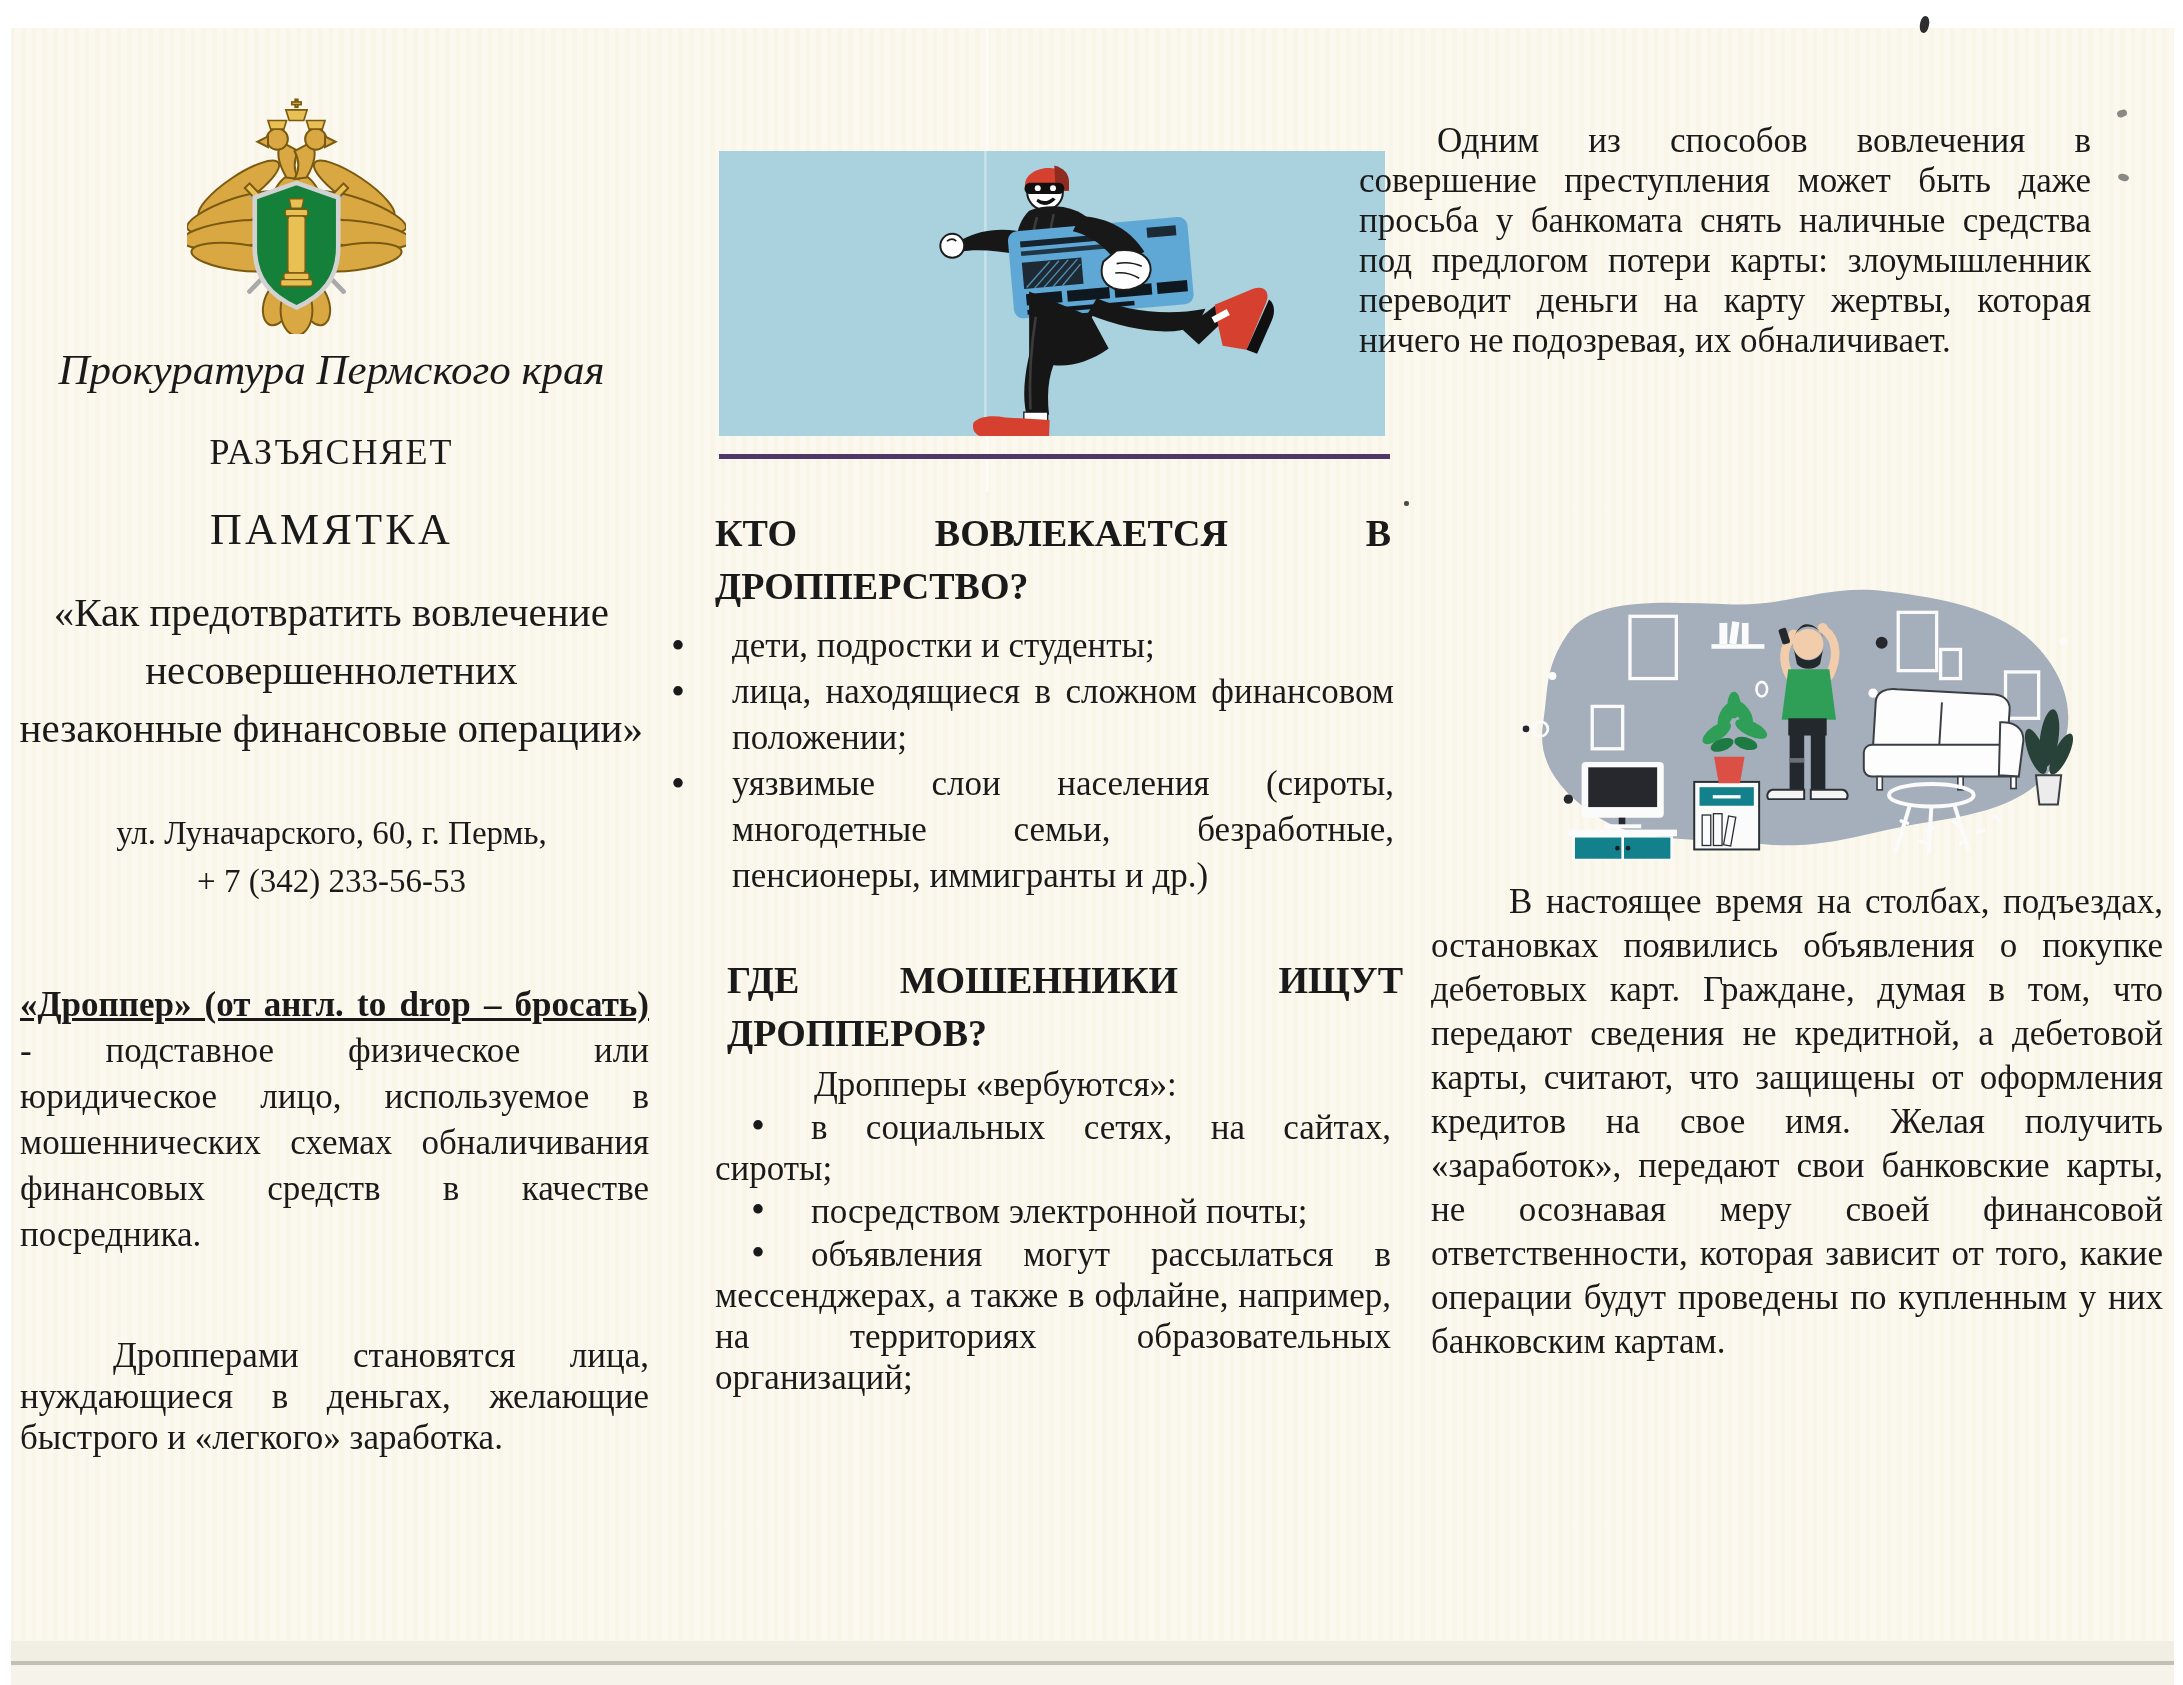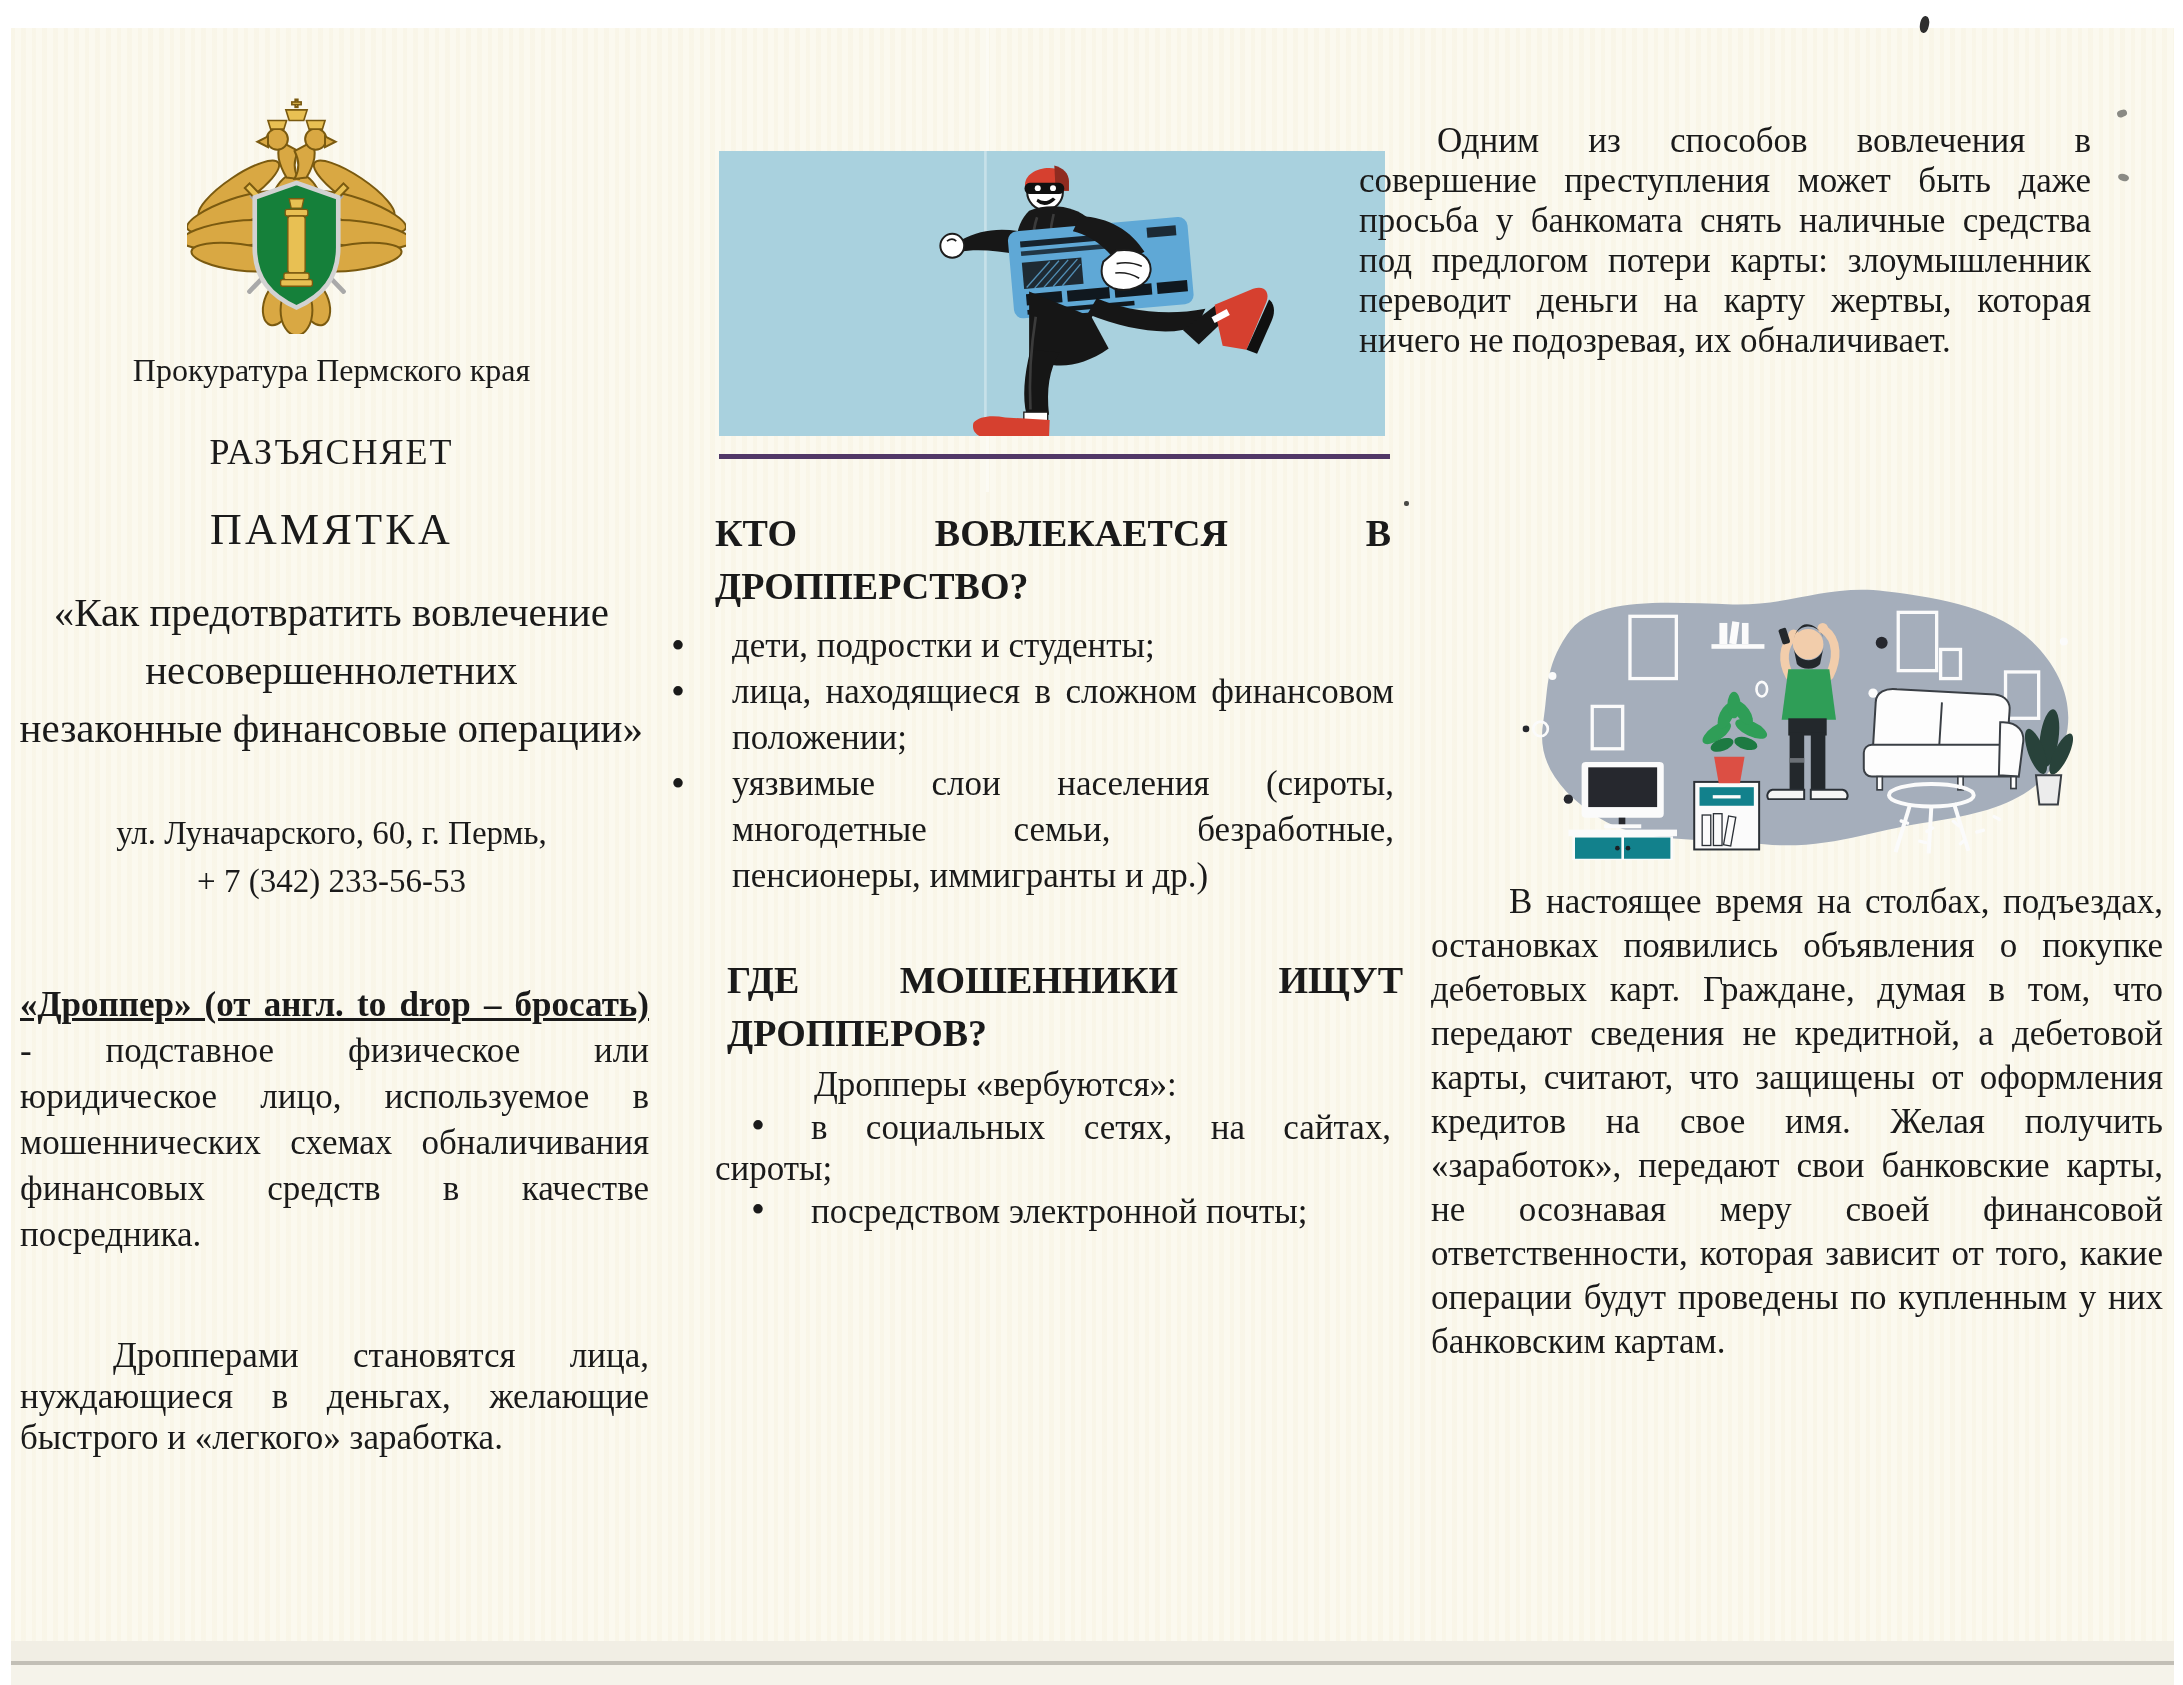--- a/index.html
+++ b/index.html
@@ -15,21 +15,21 @@
   .band-top{left:0;top:0;width:2183px;height:28px;background:#ffffff;}
   .band-bottom-line{left:0;top:1661px;width:2183px;height:4px;background:#c2bfb6;}
   .band-bottom{left:0;top:1665px;width:2183px;height:20px;background:#f5f3ea;}
   .band-bottom2{left:0;top:1641px;width:2183px;height:20px;background:#f1eee4;}
   .edge-left{left:0;top:0;width:10.6px;height:1685px;background:#ffffff;}
   .edge-right{left:2174px;top:0;width:9.3px;height:1685px;background:#ffffff;}
   .crease{left:986px;top:28px;width:2.6px;height:464px;background:rgba(255,255,255,0.5);}
   .speck{background:#8a8a84;border-radius:45%;}
   
   .emblem{left:187px;top:98px;width:219px;height:236px;}
-  .org{left:10px;top:350px;width:643px;text-align:center;font-size:32px;line-height:40px;}
+  .org{left:10px;top:350px;width:643px;text-align:center;font-size:43px;line-height:40px;font-style:italic;}
   .razjas{left:10px;top:432px;width:643px;text-align:center;font-size:36px;line-height:41px;letter-spacing:2px;}
   .memo{left:10px;top:505px;width:643px;text-align:center;font-size:44px;line-height:49px;letter-spacing:3.3px;}
   .btitle{left:3.3px;top:583px;width:656px;text-align:center;font-size:41px;line-height:58px;}
   .addr{left:10px;top:809px;width:643px;text-align:center;font-size:33px;line-height:48px;}
   .h-left{left:10px;top:919px;width:643px;text-align:center;font-weight:bold;font-size:38px;line-height:44px;}
   .def{left:20px;top:982px;width:629px;font-size:35px;line-height:46px;}
   .def .lead{font-weight:bold;text-align:justify;text-align-last:justify;text-decoration:underline;}
   .def .rest{text-align:justify;text-justify:inter-word;}
   .p-left2{left:20px;top:1335px;width:629px;font-size:35px;line-height:41px;text-align:justify;text-indent:93px;}
   
@@ -219,20 +219,21 @@
   <div class="abs h-m2">
     <div class="stretch">ГДЕ МОШЕННИКИ ИЩУТ</div>
     <div>ДРОППЕРОВ?</div>
   </div>
 
   <div class="abs intro">Дропперы «вербуются»:</div>
 
   <div class="abs list2">
     <div class="li">в социальных сетях, на сайтах, сироты;</div>
     <div class="li">посредством электронной почты;</div>
+    <div class="li">объявления могут рассылаться в мессенджерах, а также в офлайне, например, на территориях образовательных организаций;</div>
   </div>
 
   <div class="abs p-r1">Одним из способов вовлечения в совершение преступления может быть даже просьба у банкомата снять наличные средства под предлогом потери карты: злоумышленник переводит деньги на карту жертвы, которая ничего не подозревая, их обналичивает.</div>
 
   <svg class="abs illo2" viewBox="0 0 940 465">
 
     <path d="M110 110 C150 50 260 62 360 64 C450 66 500 34 590 44 C680 54 762 72 812 120 C866 172 884 240 848 302 C812 362 740 380 660 392 C580 402 500 436 408 426 C316 416 220 426 158 386 C96 346 64 300 74 242 C82 192 76 160 110 110 Z" fill="#a5aebb"></path>
 
     <g fill="none" stroke="#fbfbfb" stroke-width="5">
       <rect x="205" y="82" width="70" height="94"></rect>

